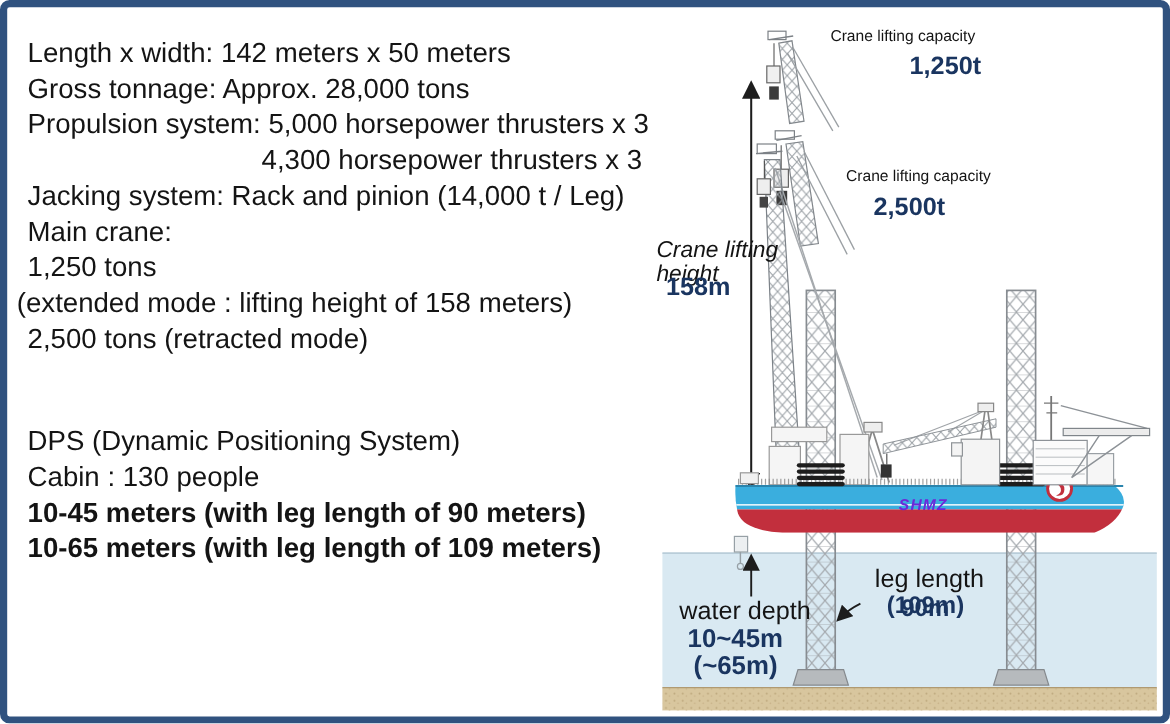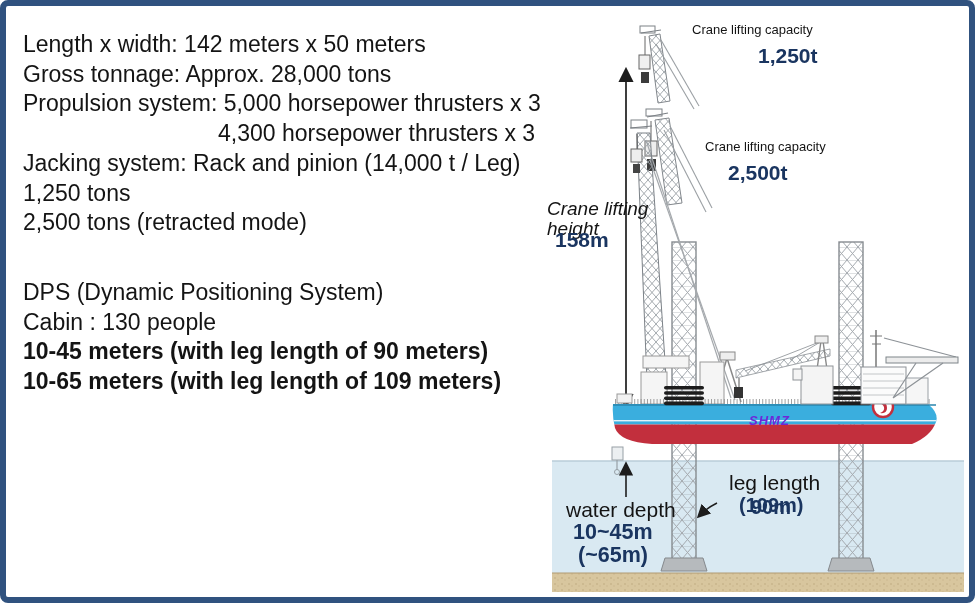--- a/index.html
+++ b/index.html
@@ -14,21 +14,21 @@
   }
   .illustration{position:absolute;left:0;top:0;width:963px;height:591px;}
   
   .spec-list{
     position:absolute;left:17px;top:24px;width:545px;
     font-size:23px;line-height:29.7px;color:#141414;
     white-space:nowrap;
   }
   .spec-l4{margin-left:195px;}
   .spec-l8{margin-left:-9px;}
-  .spec-gap{margin-top:40px;}
+  .spec-gap{margin-top:56px;}
   .spec-ind{font-weight:bold;}
   
   .lbl{position:absolute;color:#141414;white-space:nowrap;}
   .lbl-title{font-size:13px;}
   .lbl-val{font-weight:bold;color:var(--accent-navy,#1a3560);}
   #cap1-title{left:686px;top:16px;}
   #cap1-value{left:709px;top:38px;font-size:21px;margin-left:43px;}
   #cap2-title{left:699px;top:133px;}
   #cap2-value{left:722px;top:155px;font-size:21px;}
   #height-title{left:541px;top:193px;width:122px;white-space:normal;font-size:19px;line-height:20px;font-style:italic;}
@@ -205,21 +205,23 @@
   <div class="lbl lbl-val" id="ll-v1">90m</div>
   <div class="lbl lbl-val" id="ll-v2">(109m)</div>
   <div class="lbl" id="hull-name">SHMZ</div>
 
   <div class="spec-list">
     <div>Length x width: 142 meters x 50 meters</div>
     <div>Gross tonnage: Approx. 28,000 tons</div>
     <div>Propulsion system: 5,000 horsepower thrusters x 3</div>
     <div class="spec-l4">4,300 horsepower thrusters x 3</div>
     <div>Jacking system: Rack and pinion (14,000 t / Leg)</div>
+    <div>Main crane:</div>
     <div>1,250 tons</div>
+    <div class="spec-l8">(extended mode :  lifting height of 158 meters)</div>
     <div>2,500 tons (retracted mode)</div>
     <div class="spec-gap">DPS (Dynamic Positioning System)</div>
     <div>Cabin : 130 people</div>
     <div class="spec-ind">10-45 meters (with leg length of 90 meters)</div>
     <div class="spec-ind">10-65 meters (with leg length of 109 meters)</div>
   </div>
 
 </div>
 
 </body></html>

